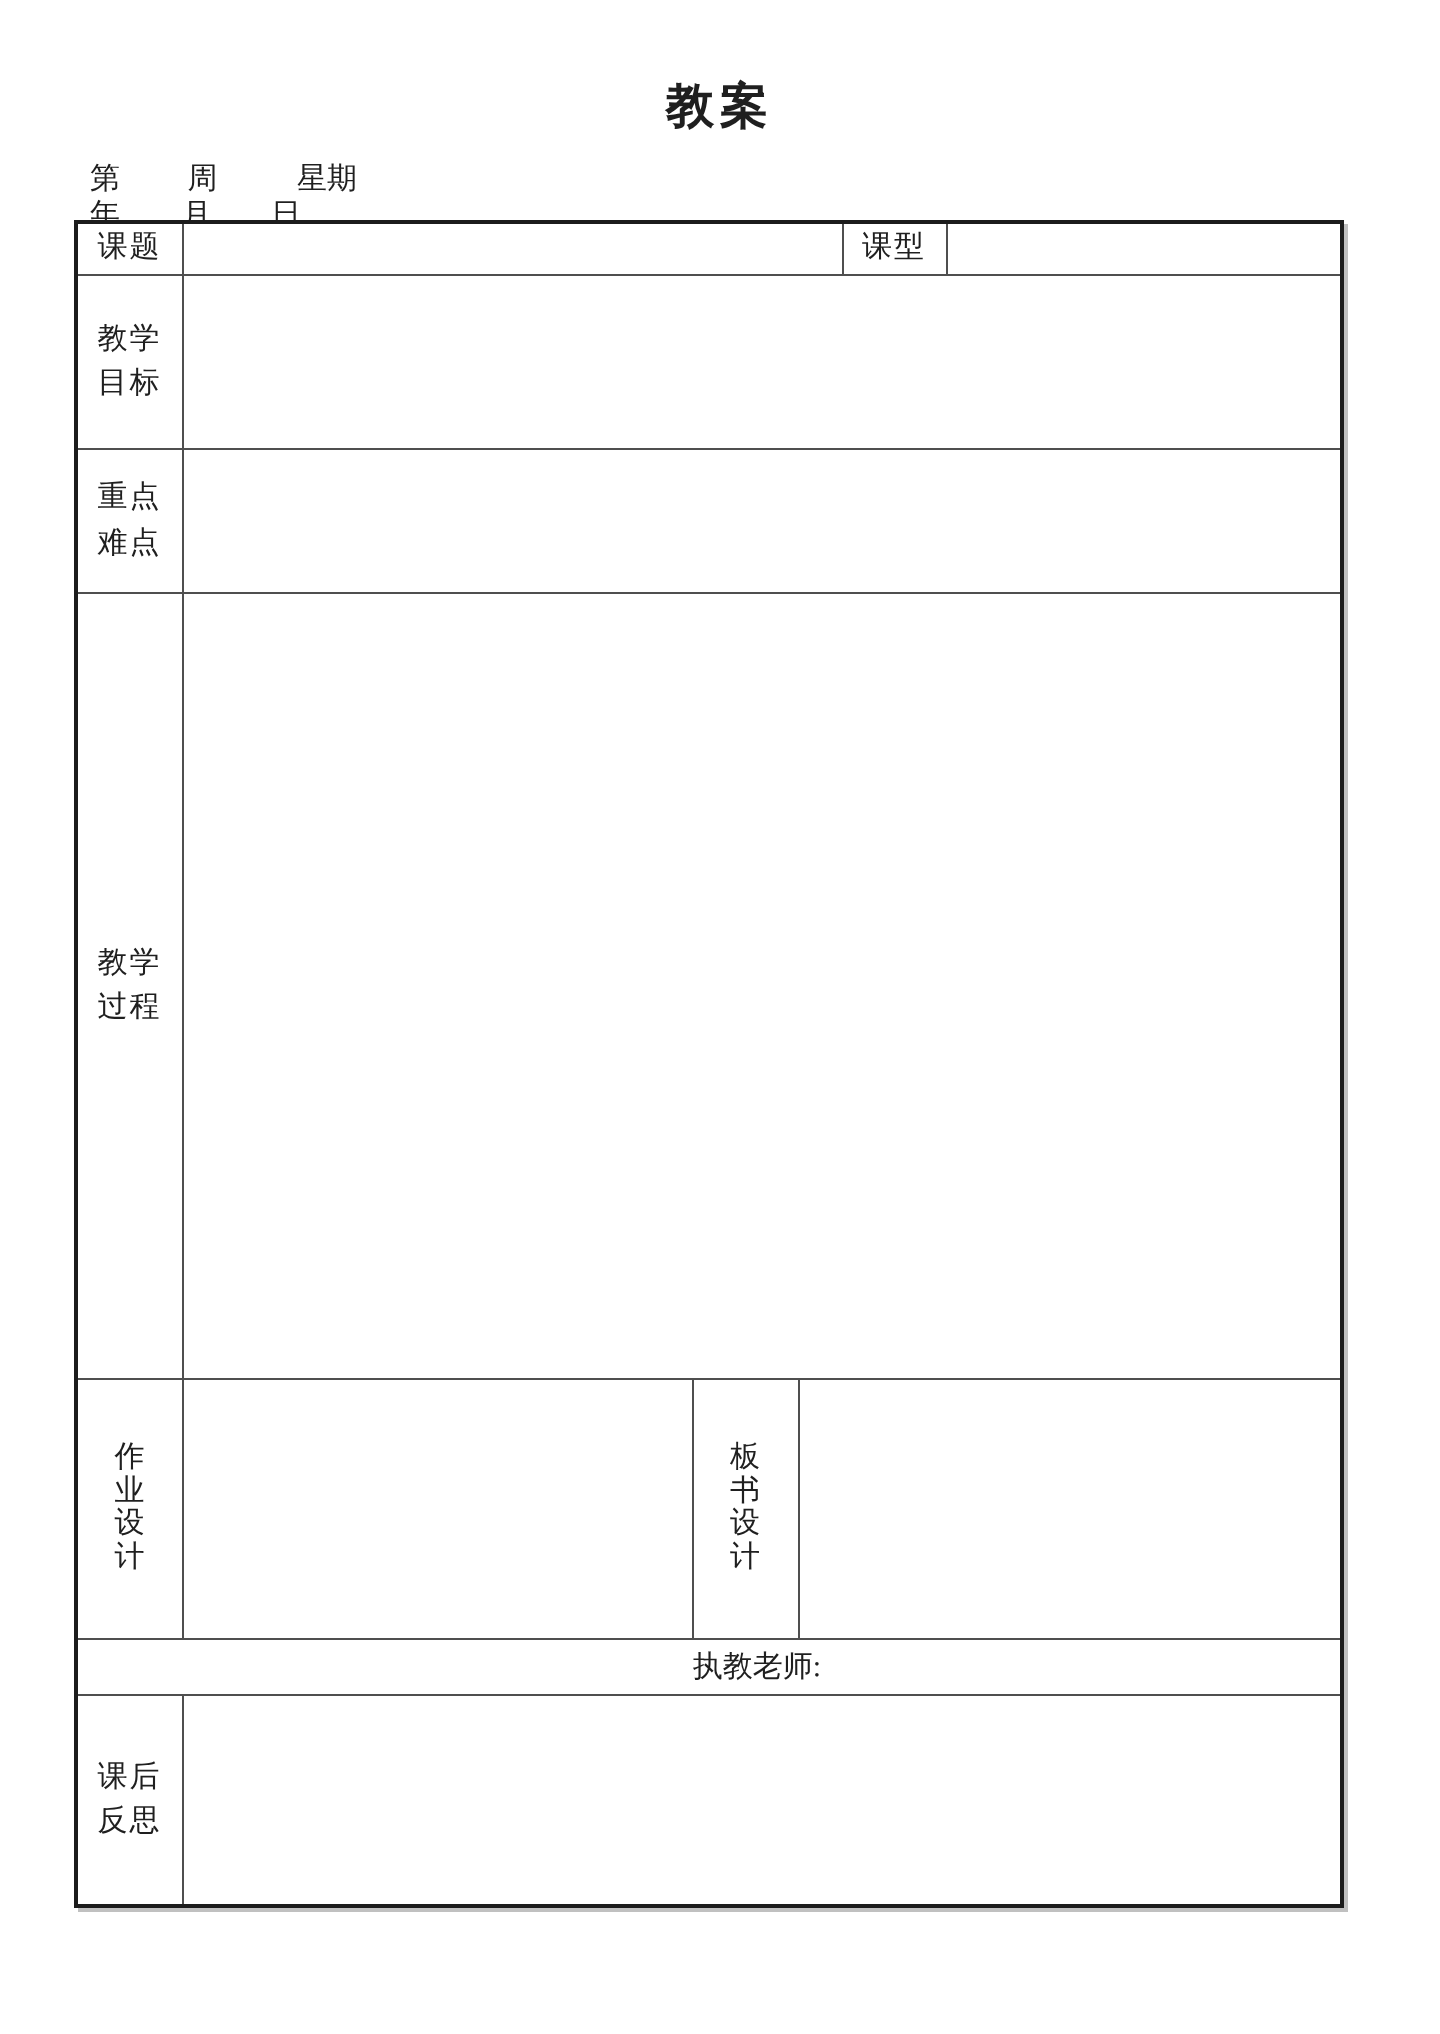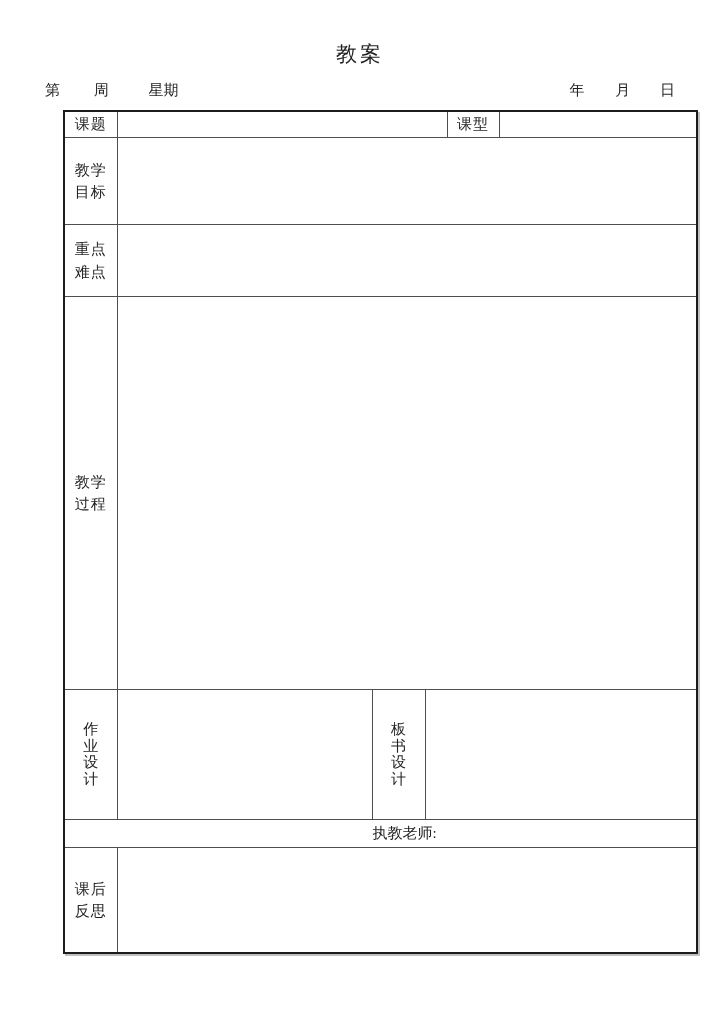--- a/index.html
+++ b/index.html
@@ -20,52 +20,52 @@
     inset: 0;
     background: #ffffff;
   }
   .doc-title {
     position: absolute;
     top: 40px;
     left: 0;
     width: 720px;
     margin: 0;
     text-align: center;
-    font-size: 21px;
-    font-weight: normal;
+    font-size: 24px;
+    font-weight: bold;
     letter-spacing: 3px;
     line-height: 28px;
   }
   .header-line {
     position: absolute;
     top: 81px;
     left: 45px;
     right: 45px;
     display: flex;
     justify-content: space-between;
     font-size: 15px;
     line-height: 18px;
+    flex-direction: column;
   }
   .header-line span { display: inline-block; }
   .gap30 { margin-right: 30px; }
   .gap36 { margin-right: 36px; }
   .gap27 { margin-right: 27px; }
   .gap26 { margin-right: 26px; }
 
   table.plan {
     position: absolute;
     left: 37px;
     top: 110px;
     width: 633px;
     border-collapse: collapse;
     table-layout: fixed;
     background: #ffffff;
     border: 2px solid #1c1c1c;
     box-shadow: 2px 2px 0 #c0c0c0;
-    margin-left: 26px;
   }
   table.plan td {
     border: 1px solid #4f4f4f;
     padding: 0;
     vertical-align: middle;
     text-align: center;
     font-size: 15px;
     overflow: hidden;
   }
   .label {

